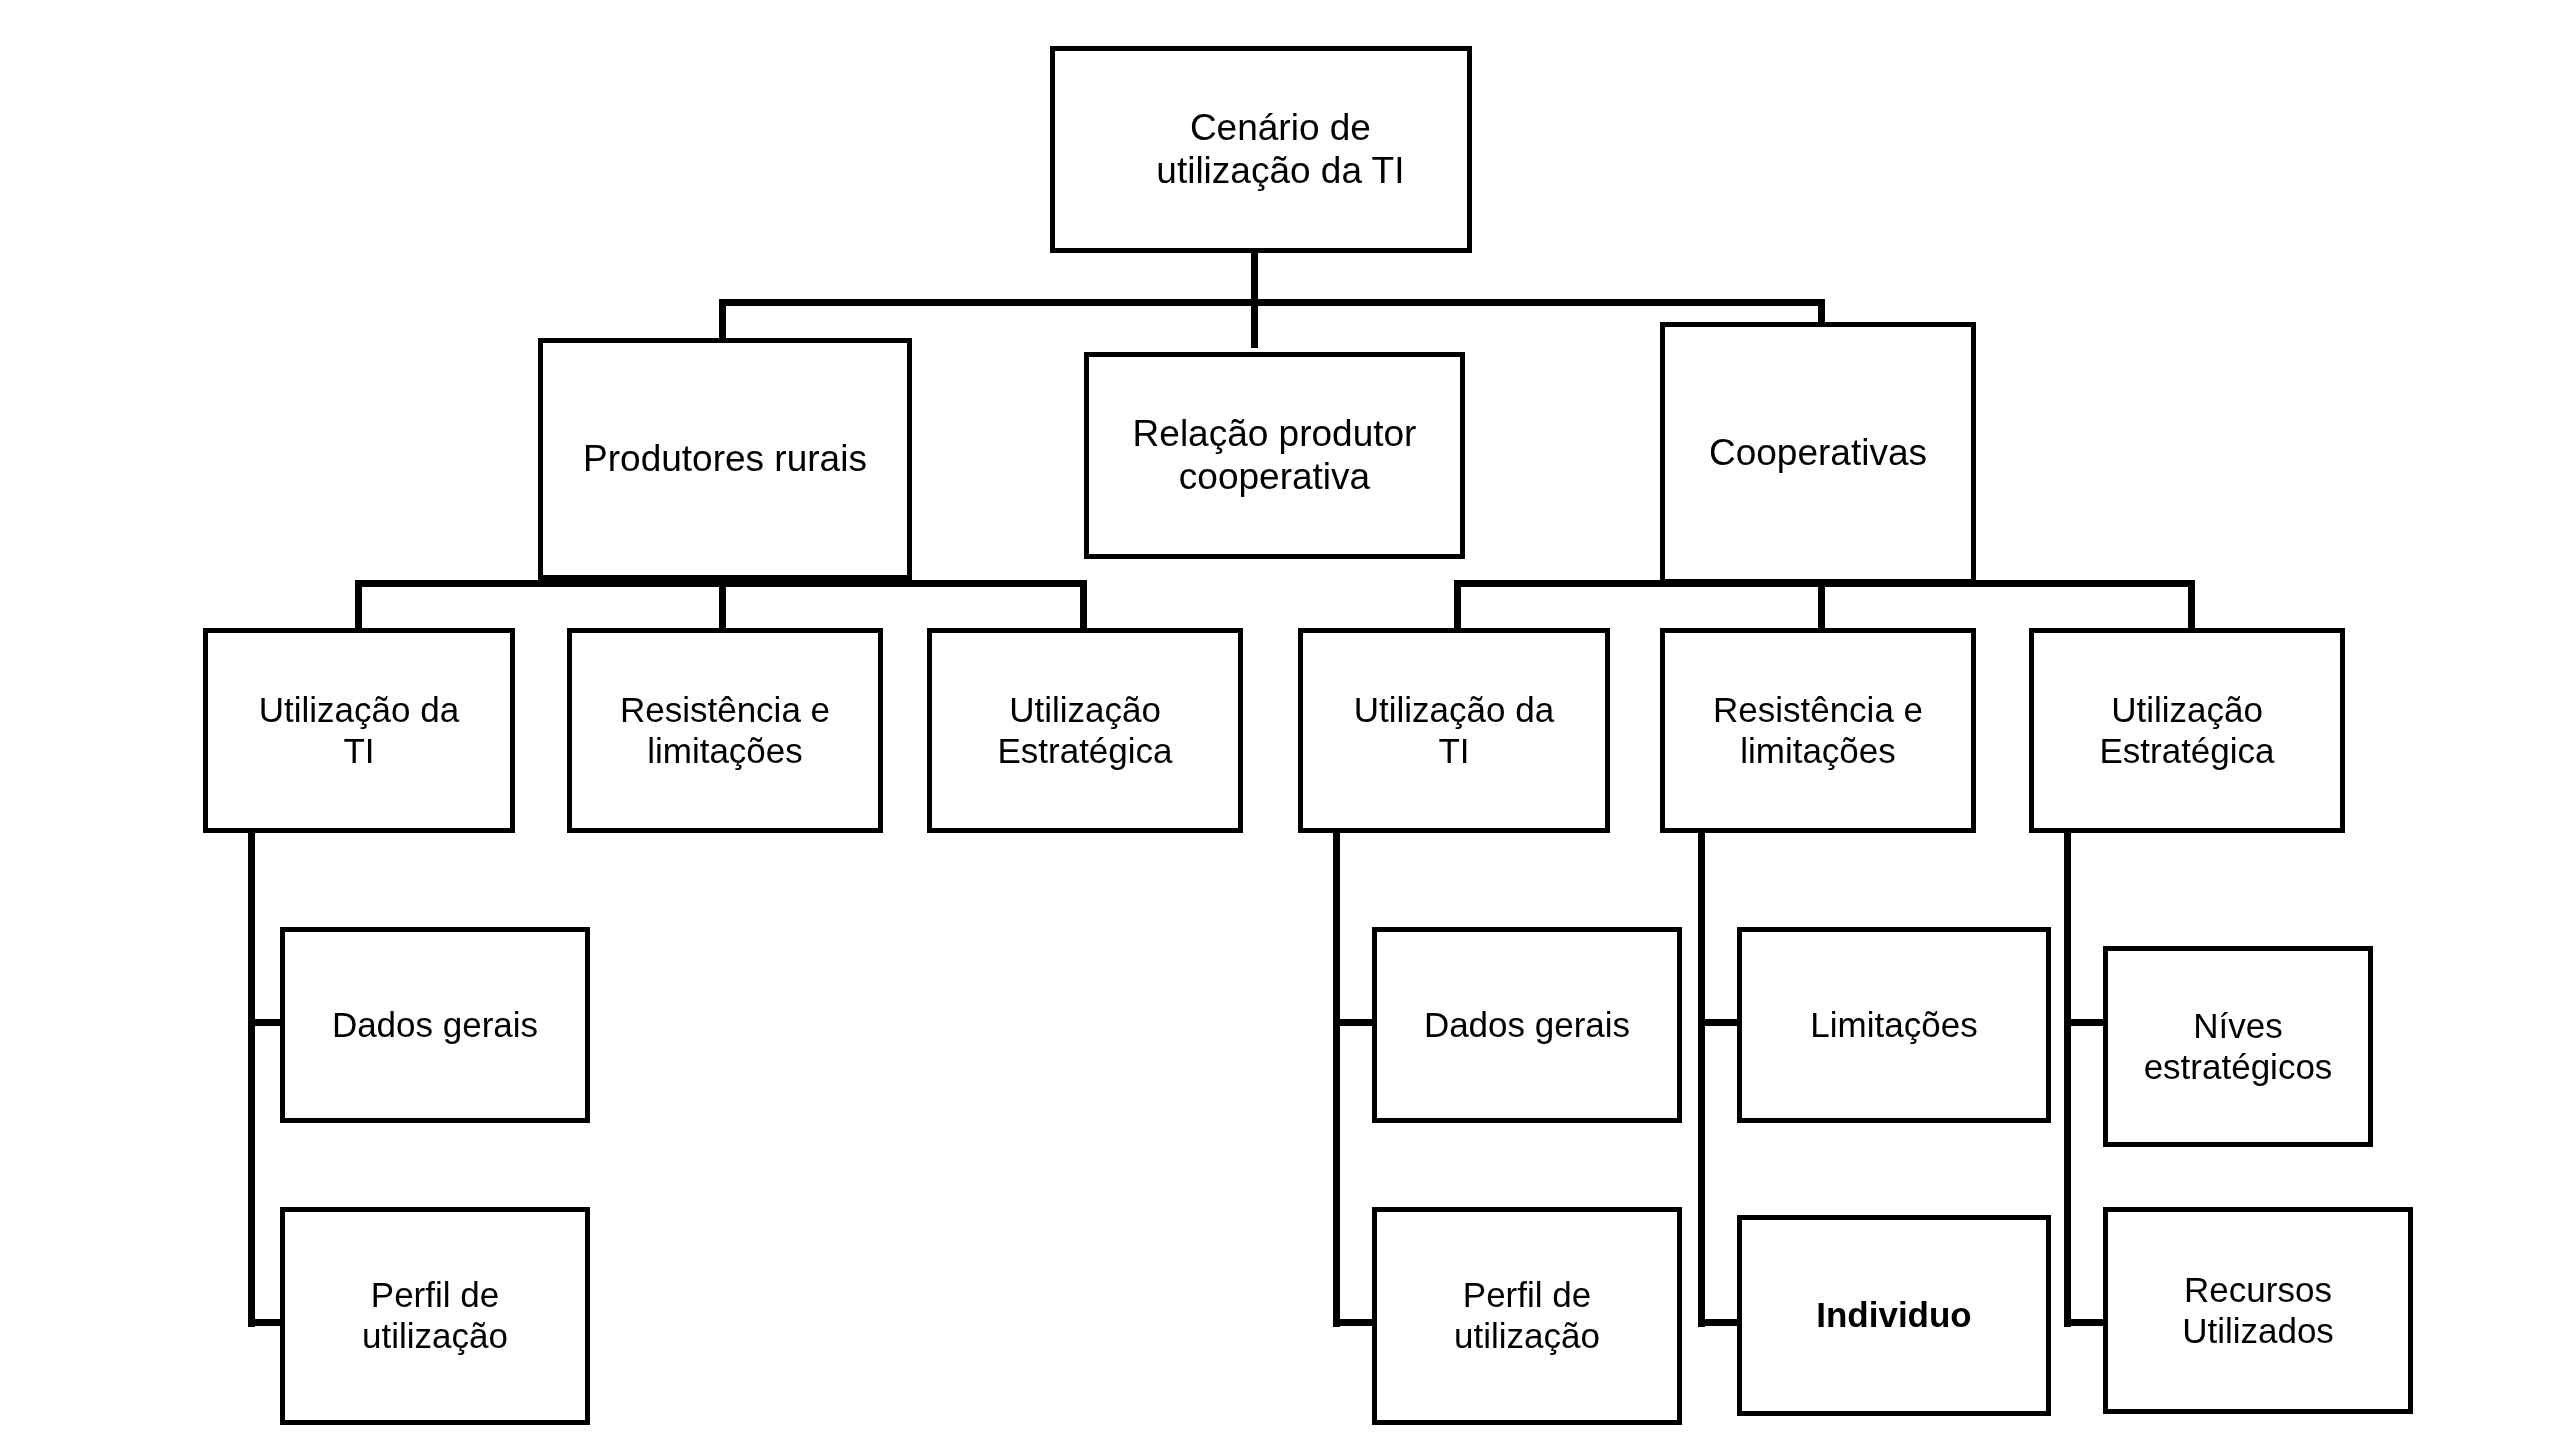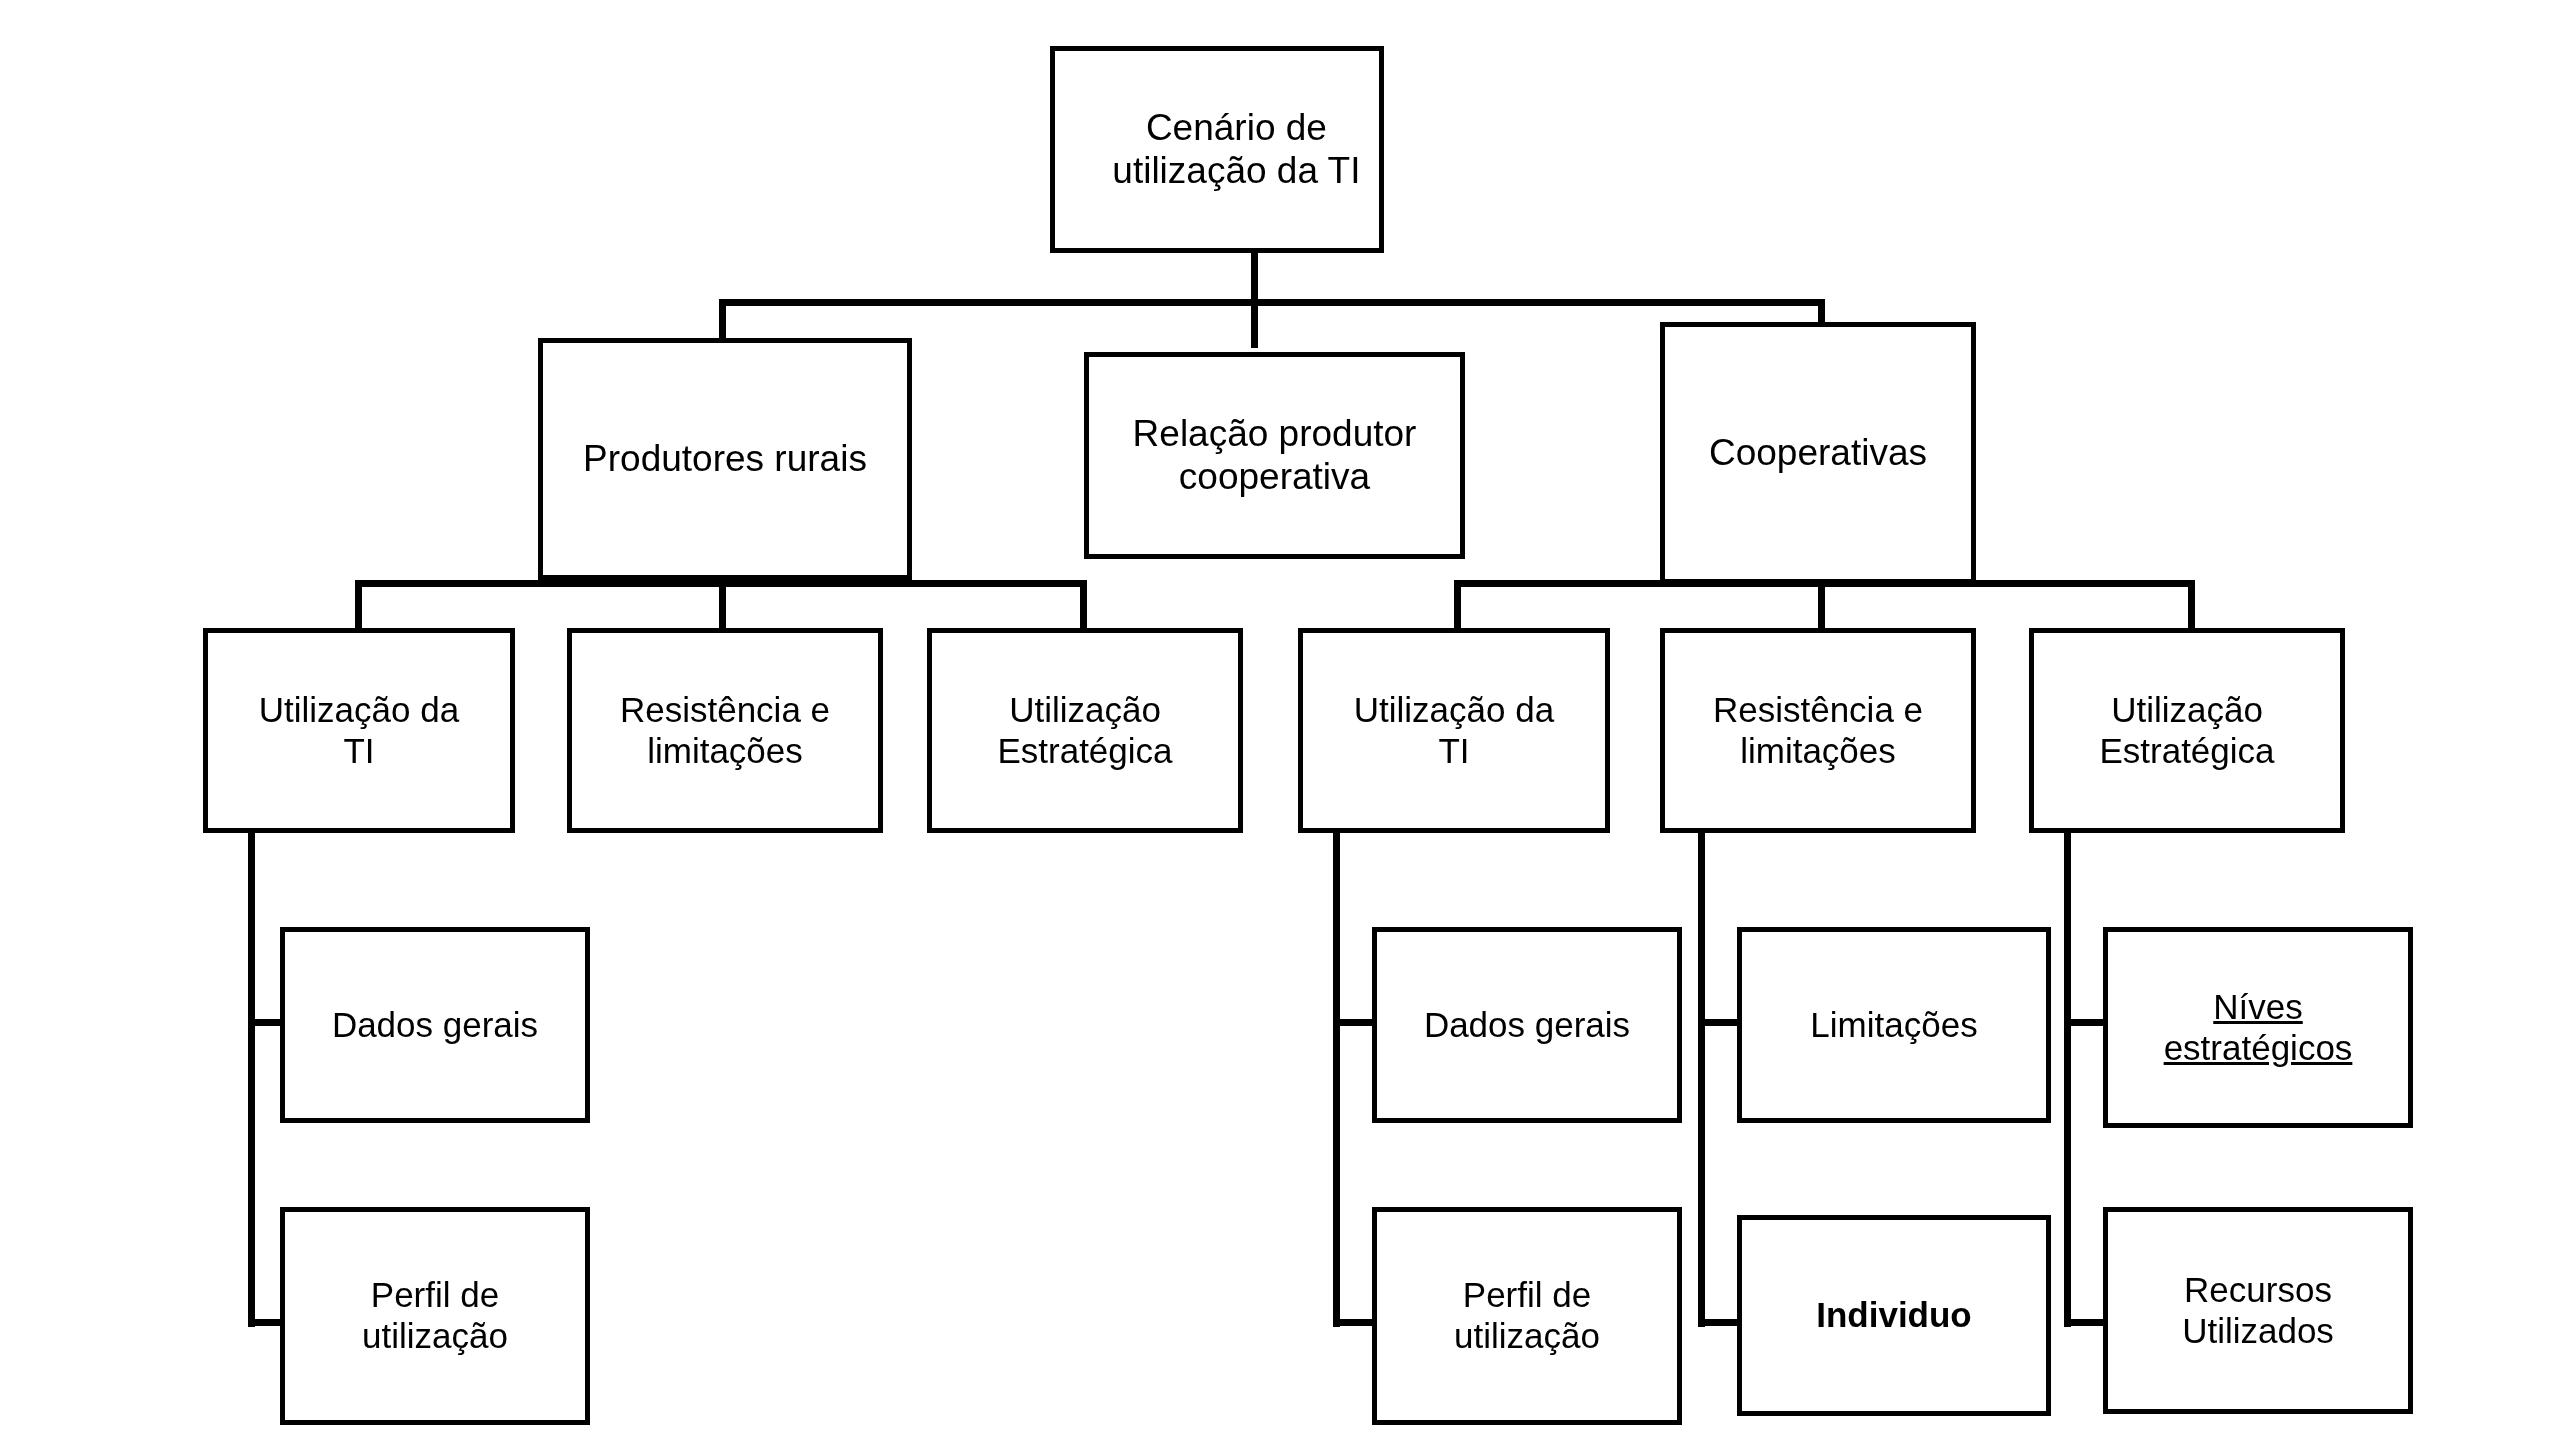--- a/index.html
+++ b/index.html
@@ -83,21 +83,21 @@
   <div class="conn h" style="left:1333px; top:1319px; width:39px;"></div>
 
   <div class="conn v" style="left:1698px; top:831px; height:496px;"></div>
   <div class="conn h" style="left:1698px; top:1019px; width:39px;"></div>
   <div class="conn h" style="left:1698px; top:1319px; width:39px;"></div>
 
   <div class="conn v" style="left:2064px; top:831px; height:496px;"></div>
   <div class="conn h" style="left:2064px; top:1019px; width:39px;"></div>
   <div class="conn h" style="left:2064px; top:1319px; width:39px;"></div>
 
-  <div class="node lvl1" style="left:1050px; top:46px; width:334px; height:207px;padding-left:44px;">Cenário de
+  <div class="node lvl1" style="left:1050px; top:46px; width:422px; height:207px;padding-left:44px;">Cenário de
 utilização da TI</div>
 
   <div class="node lvl2" style="left:538px; top:338px; width:374px; height:242px;">Produtores rurais</div>
 
   <div class="node lvl2" style="left:1077px; top:352px; width:381px; height:207px;margin-left:7px;">Relação produtor
 cooperativa</div>
 
   <div class="node lvl2" style="left:1660px; top:322px; width:316px; height:262px;">Cooperativas</div>
 
   <div class="node lvl3" style="left:203px; top:628px; width:312px; height:205px;">Utilização da
@@ -125,20 +125,20 @@
 
   <div class="node lvl4" style="left:1372px; top:921px; width:310px; height:196px;">Dados gerais</div>
 
   <div class="node lvl4" style="left:1372px; top:1201px; width:310px; height:218px;">Perfil de
 utilização</div>
 
   <div class="node lvl4" style="left:1737px; top:921px; width:314px; height:196px;">Limitações</div>
 
   <div class="node lvl4" style="left:1737px; top:1209px; width:314px; height:201px;font-weight:bold;">Individuo</div>
 
-  <div class="node lvl4" style="left:2103px; top:921px; width:310px; height:201px;text-decoration:underline;">Níves
+  <div class="node lvl4" style="left:2103px; top:940px; width:270px; height:201px;">Níves
 estratégicos</div>
 
   <div class="node lvl4" style="left:2103px; top:1201px; width:310px; height:207px;">Recursos
 Utilizados</div>
 
 </div>
 
 
 </body></html>

